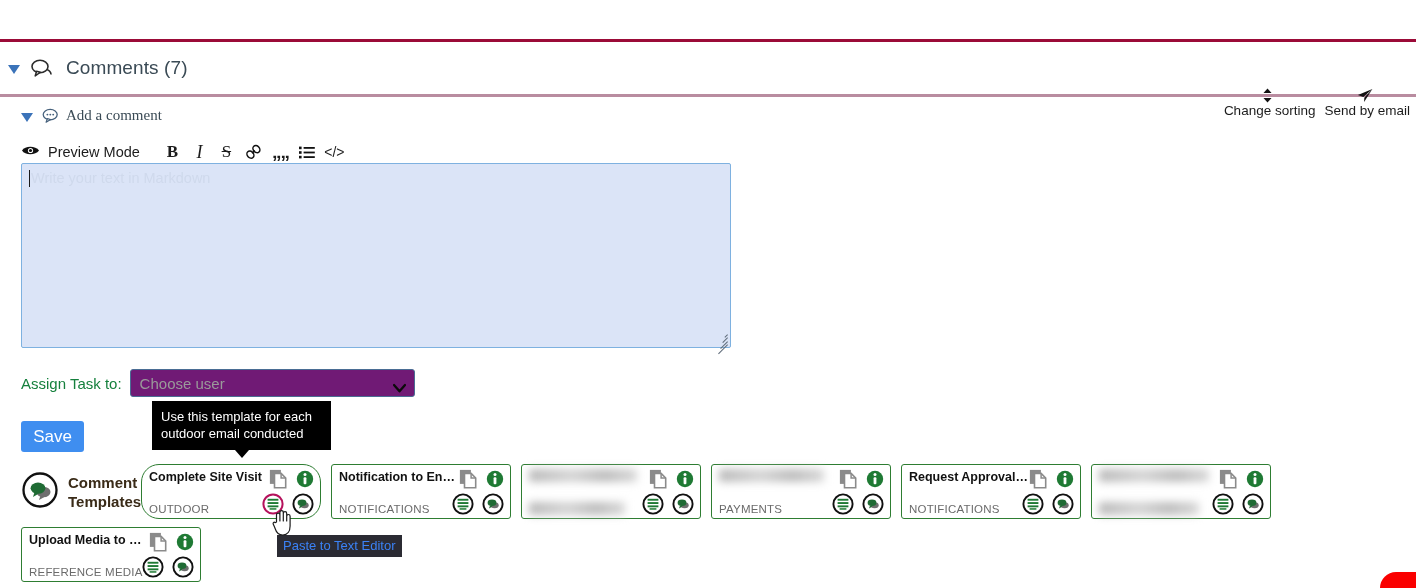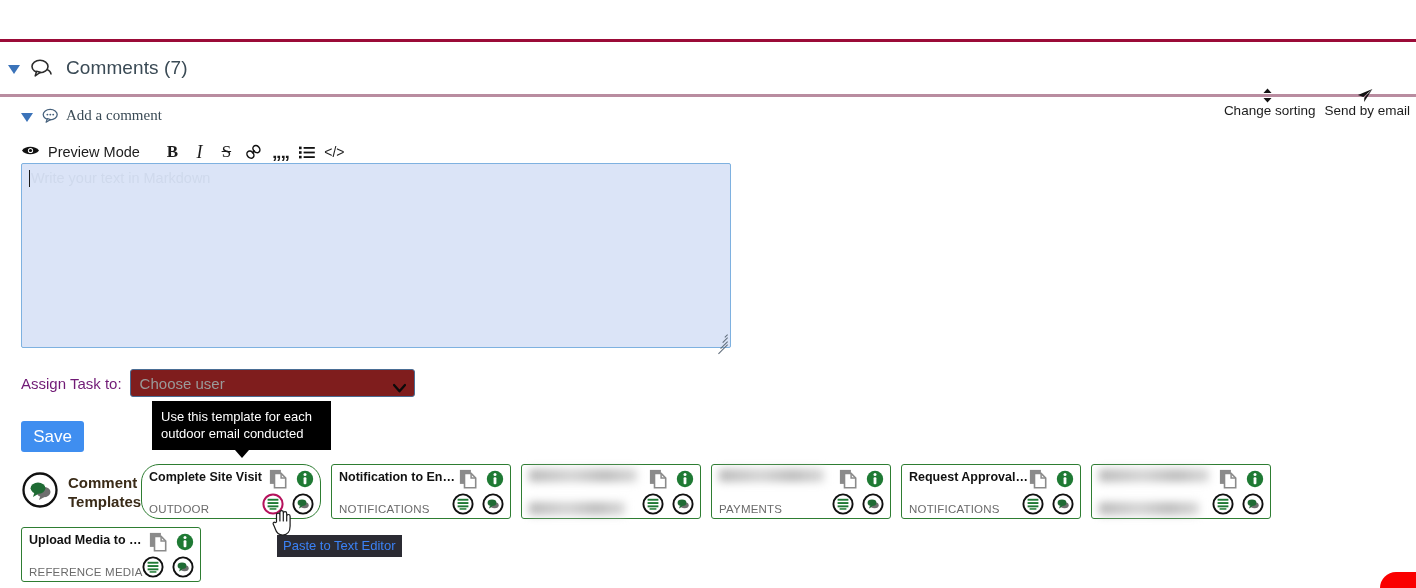--- a/index.html
+++ b/index.html
@@ -127,28 +127,28 @@
     display: block; height: 1px; background: #5f6b7a;
     transform-origin: right bottom; transform: rotate(-45deg);
   }
 
   
   .assign-row {
     position: absolute; left: 21px; top: 369px;
     display: flex; align-items: center;
   }
   .assign-row .lab {
-    font-size: 15px; color: #701a75; margin-right: 8px;
+    font-size: 15px; color: #15803d; margin-right: 8px;
   }
   .sel {
     position: relative;
     width: 285px; height: 28px;
     border: 1px solid #4a6d94;
     border-radius: 3px;
-    background: #7f1d1d;
+    background: #701a75;
     display: flex; align-items: center;
     padding-left: 9px;
     cursor: pointer;
   }
   .sel .v { font-size: 15px; color: #9a9a9a; }
   .sel .chev {
     position: absolute; right: 10px; top: 50%;
     margin-top: -3px;
     width: 11px; height: 11px;
   }

